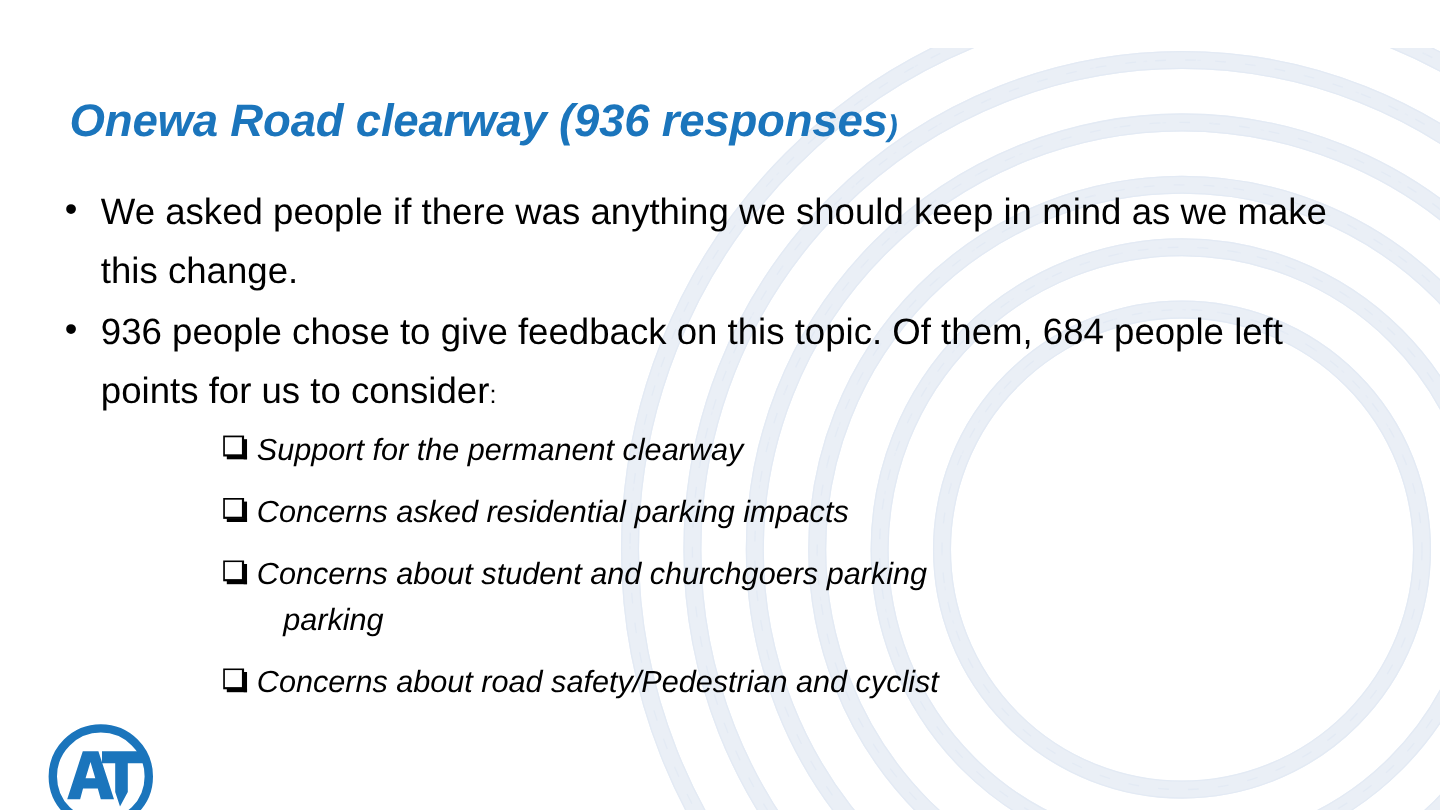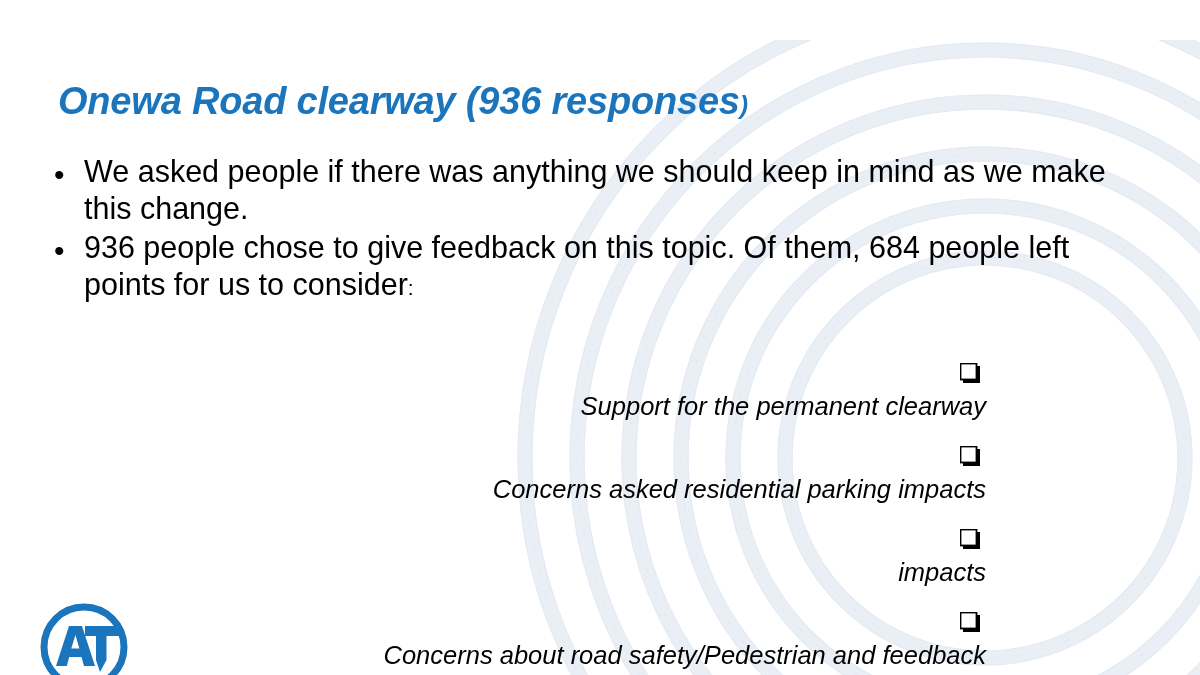--- a/index.html
+++ b/index.html
@@ -67,40 +67,39 @@
     flex: 0 0 auto;
     width: 30px;
     font-size: 30px;
     line-height: 43px;
     color: #000000;
     text-align: left;
   }
   .bullet-text {
     flex: 1 1 auto;
     font-size: 30.5px;
-    line-height: 37px;
+    line-height: 49px;
     color: #000000;
   }
   .small-colon {
     font-size: 21px;
   }
 
   
   .sub-list {
     position: absolute;
     left: 186px;
     top: 316px;
     width: 800px;
     z-index: 3;
   }
   .sub-row {
     display: flex;
-    align-items: flex-end;
+    align-items: flex-start;
     margin-bottom: 14px;
-    flex-direction: column;
   }
   .sub-mark {
     flex: 0 0 auto;
     width: 26px;
     padding-top: 7px;
   }
   .sub-text {
     flex: 1 1 auto;
     font-size: 25.5px;
     line-height: 38px;
@@ -220,32 +219,32 @@
     </div>
 
     <div class="sub-row">
       <span class="sub-mark">
         <svg width="20" height="20" viewBox="0 0 20 20" xmlns="http://www.w3.org/2000/svg">
           <rect x="0.5" y="0.5" width="16" height="16" fill="#ffffff" stroke="#000000" stroke-width="1.8"></rect>
           <rect x="17" y="3" width="3" height="17" fill="#000000"></rect>
           <rect x="3" y="17" width="17" height="3" fill="#000000"></rect>
         </svg>
       </span>
-      <span class="sub-text"><span class="wrap-indent">impacts</span></span>
-    </div>
-
-    <div class="sub-row">
-      <span class="sub-mark">
-        <svg width="20" height="20" viewBox="0 0 20 20" xmlns="http://www.w3.org/2000/svg">
-          <rect x="0.5" y="0.5" width="16" height="16" fill="#ffffff" stroke="#000000" stroke-width="1.8"></rect>
-          <rect x="17" y="3" width="3" height="17" fill="#000000"></rect>
-          <rect x="3" y="17" width="17" height="3" fill="#000000"></rect>
-        </svg>
-      </span>
-      <span class="sub-text"><span>Concerns about road safety/Pedestrian and feedback</span></span>
+      <span class="sub-text"><span>Concerns about student and churchgoers parking</span><span class="wrap-indent">parking</span></span>
+    </div>
+
+    <div class="sub-row">
+      <span class="sub-mark">
+        <svg width="20" height="20" viewBox="0 0 20 20" xmlns="http://www.w3.org/2000/svg">
+          <rect x="0.5" y="0.5" width="16" height="16" fill="#ffffff" stroke="#000000" stroke-width="1.8"></rect>
+          <rect x="17" y="3" width="3" height="17" fill="#000000"></rect>
+          <rect x="3" y="17" width="17" height="3" fill="#000000"></rect>
+        </svg>
+      </span>
+      <span class="sub-text"><span>Concerns about road safety/Pedestrian and cyclist</span></span>
     </div>
 
   </div>
 
   <div class="logo">
     <svg width="104" height="98" viewBox="0 0 104 98" xmlns="http://www.w3.org/2000/svg">
 
       <circle cx="48" cy="49" r="40" fill="none" stroke="#1b75bc" stroke-width="7"></circle>
 
       <path d="M20 68 L33 28 L46 28 L59 68 L48 68 L45.5 59 L33.2 59 L30.8 68 Z

